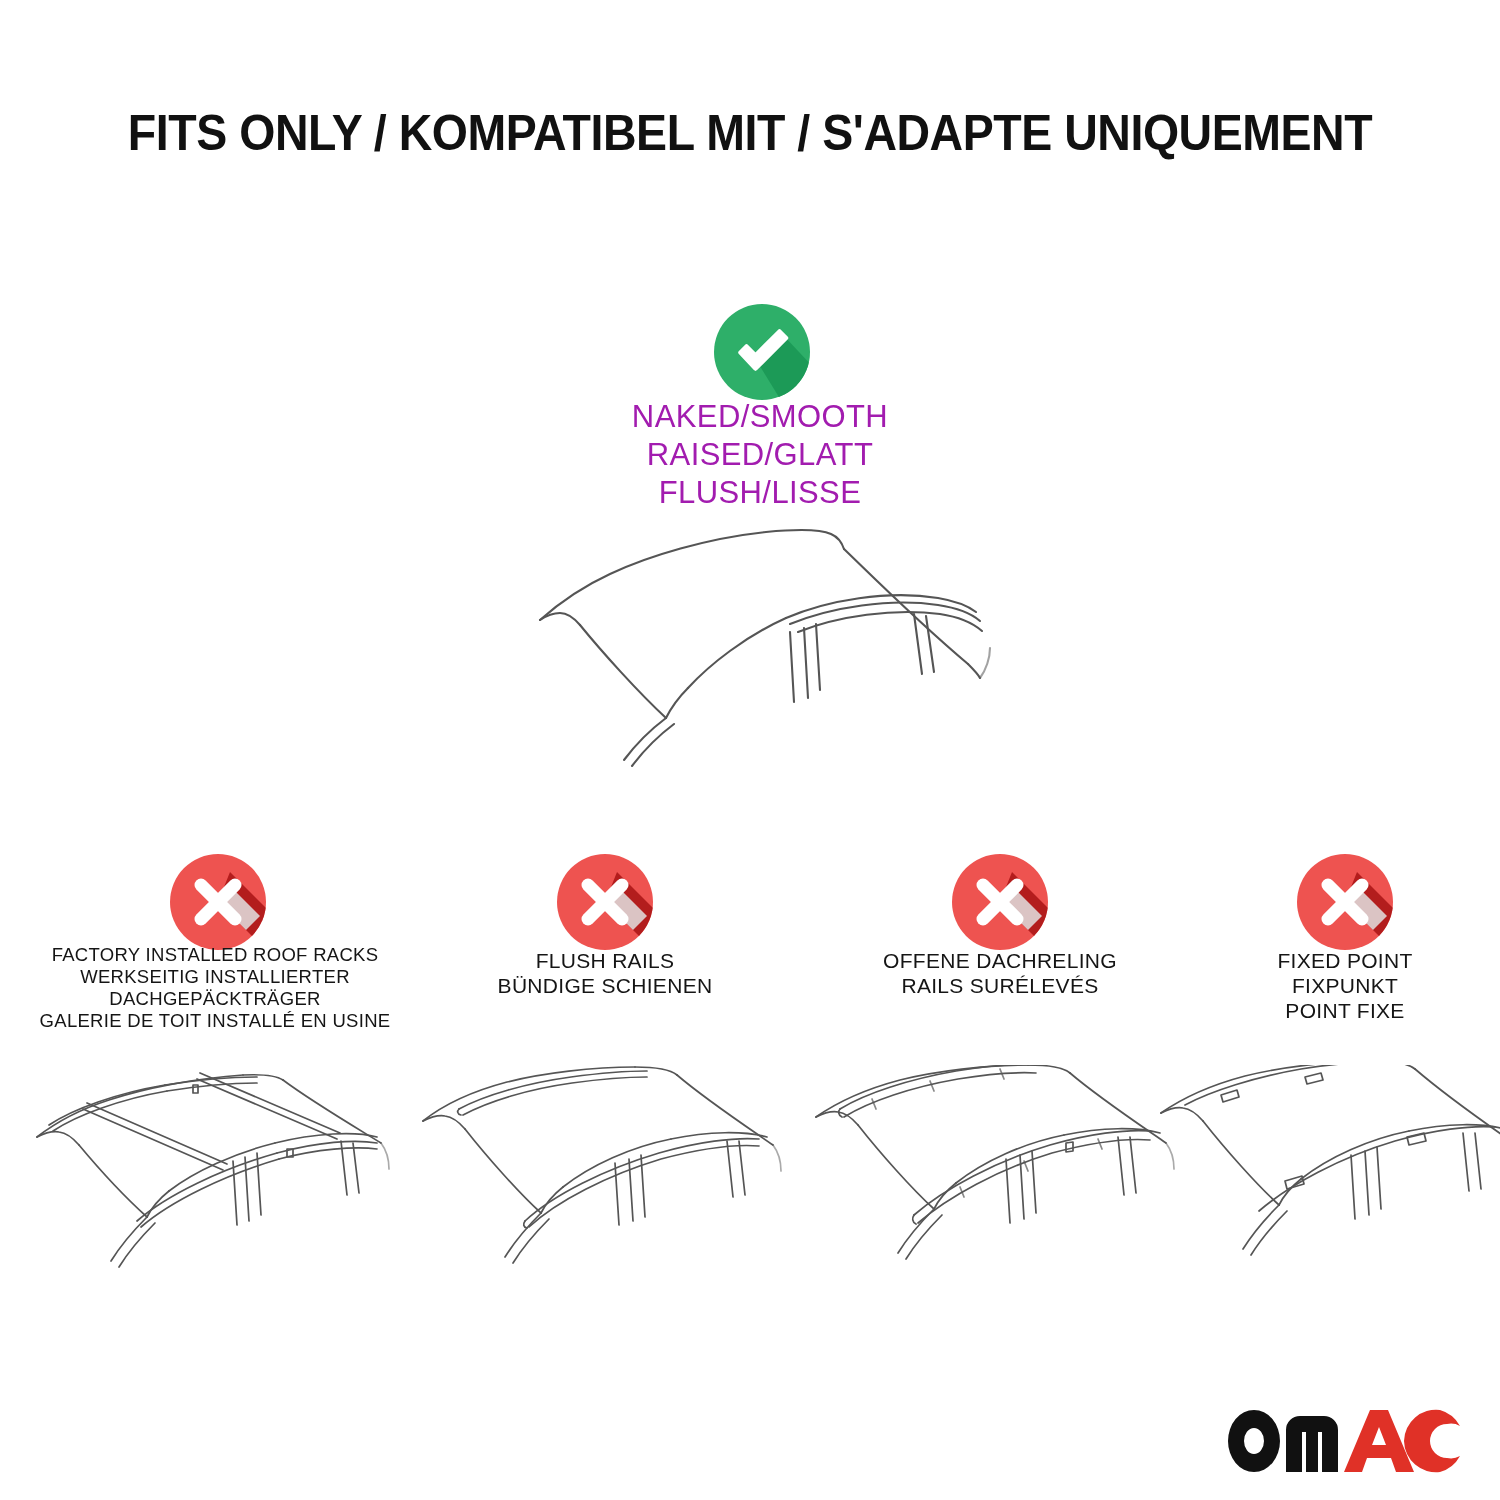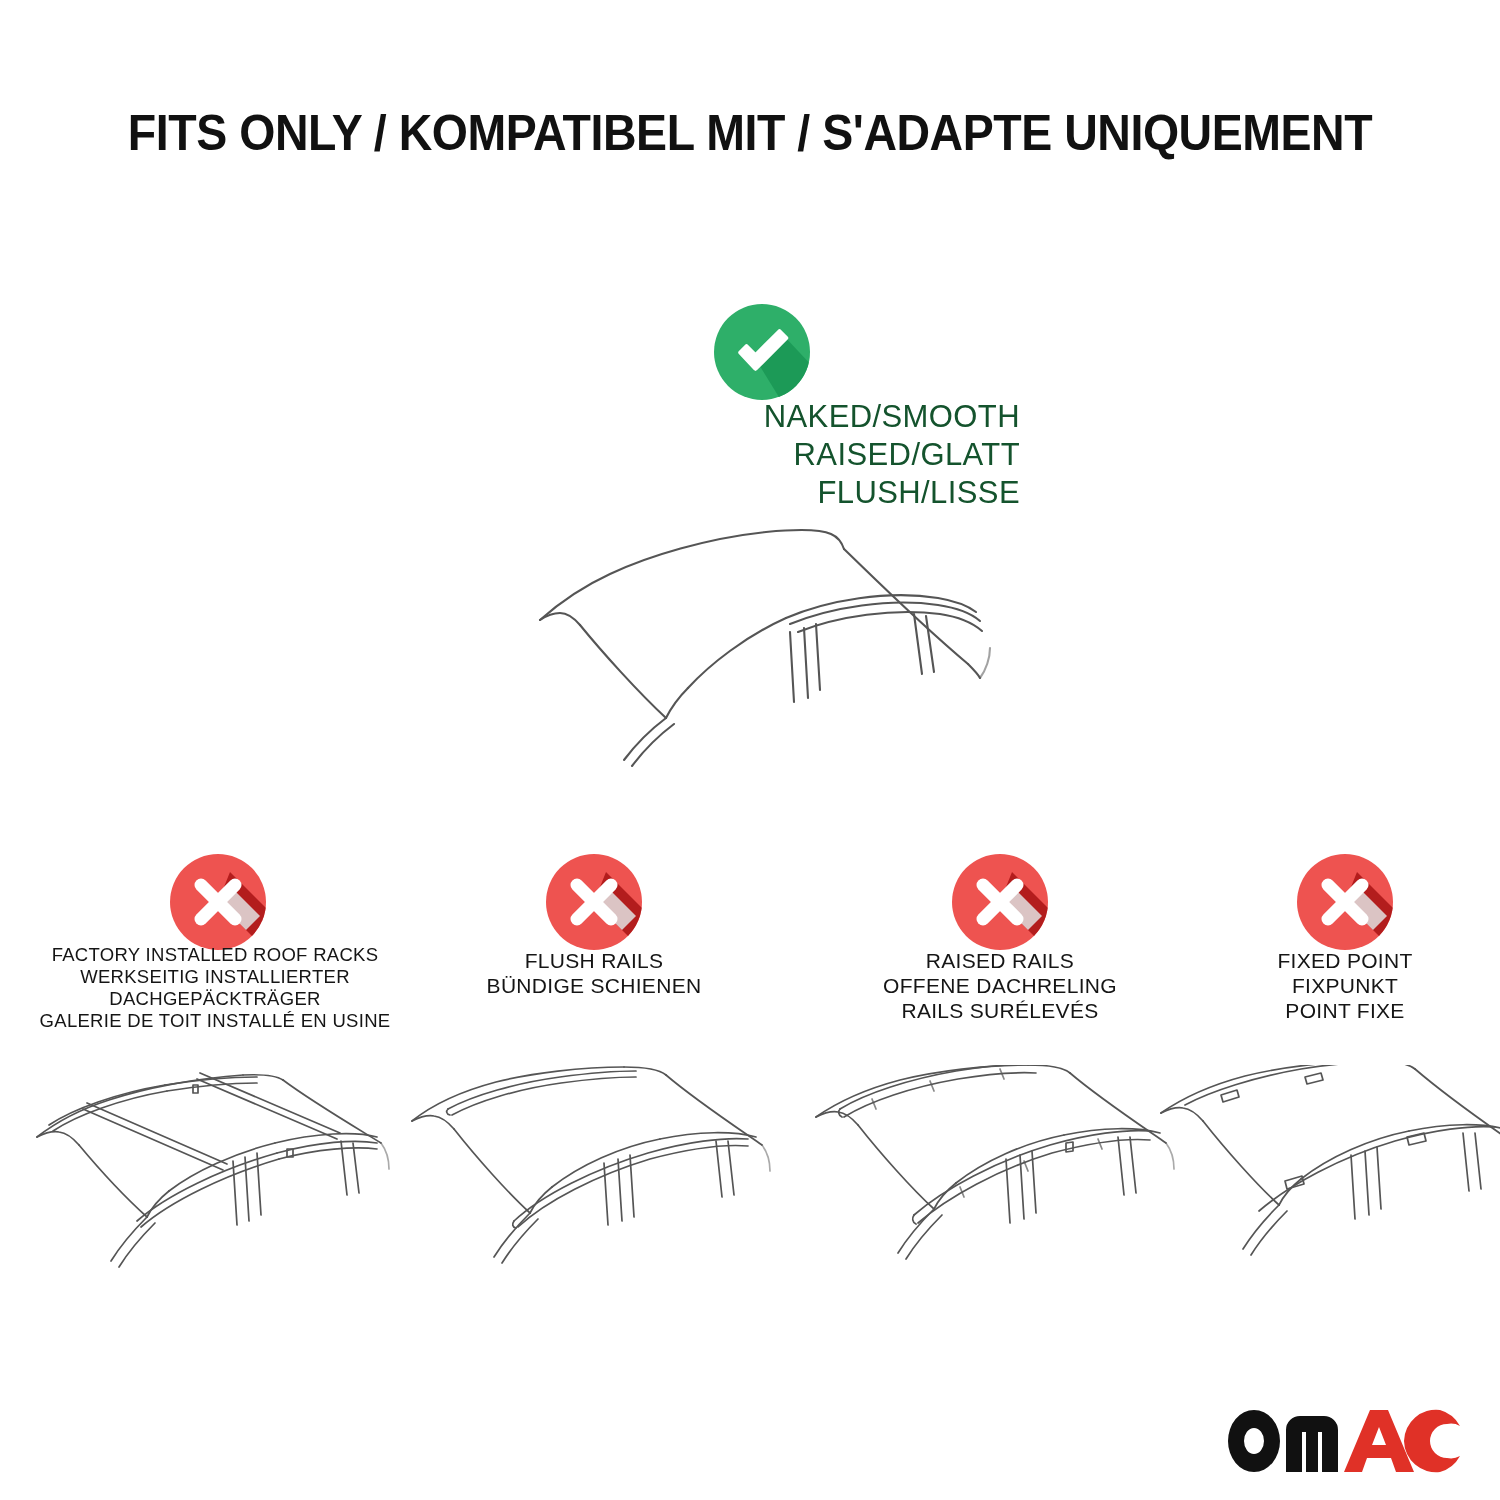--- a/index.html
+++ b/index.html
@@ -42,25 +42,25 @@
   .badge svg { display: block; width: 100%; height: 100%; }
 
   
   .good-badge { left: 712px; top: 302px; }
 
   .good-label {
     position: absolute;
     left: 500px;
     top: 398px;
     width: 520px;
-    text-align: right;
+    text-align: center;
     font-size: 31px;
     line-height: 38px;
     letter-spacing: 0.4px;
-    color: #14532d;
+    color: #a21caf;
     font-weight: 400;
   }
   .good-art {
     position: absolute;
     left: 498px;
     top: 512px;
     width: 524px;
     height: 272px;
   }
   .good-art svg { display:block; width:100%; height:100%; }
@@ -73,21 +73,21 @@
     width: 1390px;
     height: 470px;
   }
   .col {
     position: absolute;
     top: 0;
     width: 380px;
     height: 470px;
   }
   .col-0 { left: 25px; }
-  .col-1 { left: 404px; }
+  .col-1 { left: 415px; }
   .col-2 { left: 810px; }
   .col-3 { left: 1155px; }
 
   .col .badge {
     left: 50%;
     margin-left: -50px;
     top: 12px;
   }
   .col-0 .badge { margin-left: -47px; }
 
@@ -319,21 +319,20 @@
           <path d="M50 50 L100 100 L100 58 L62 20 Z" fill="#B31D1D"></path>
           <path d="M50 50 L78 78 L92 64 L64 36 Z" fill="#E2E2E2" fill-opacity="0.85"></path>
         </g>
         <g stroke="#ffffff" stroke-width="13" stroke-linecap="round">
           <line x1="33" y1="33" x2="67" y2="67"></line>
           <line x1="67" y1="33" x2="33" y2="67"></line>
         </g>
       </svg>
     </div>
     <div class="col-label">
-      <div>RAISED RAILS</div>
       <div>OFFENE DACHRELING</div>
       <div>RAILS SURÉLEVÉS</div>
     </div>
     <div class="col-art">
       <svg viewBox="0 0 380 215" fill="none" stroke="#555555" stroke-width="1.7" stroke-linecap="round" stroke-linejoin="round">
         <path d="M6 52 C26 38 56 24 90 15 C126 6 176 0 218 0"></path>
         <path d="M218 0 C242 0 254 3 260 8"></path>
         <path d="M260 8 C288 32 330 60 356 78"></path>
         <path d="M6 52 C14 48 22 46 28 47 C36 48 42 53 48 60"></path>
         <path d="M48 60 C70 88 102 124 124 144"></path>

